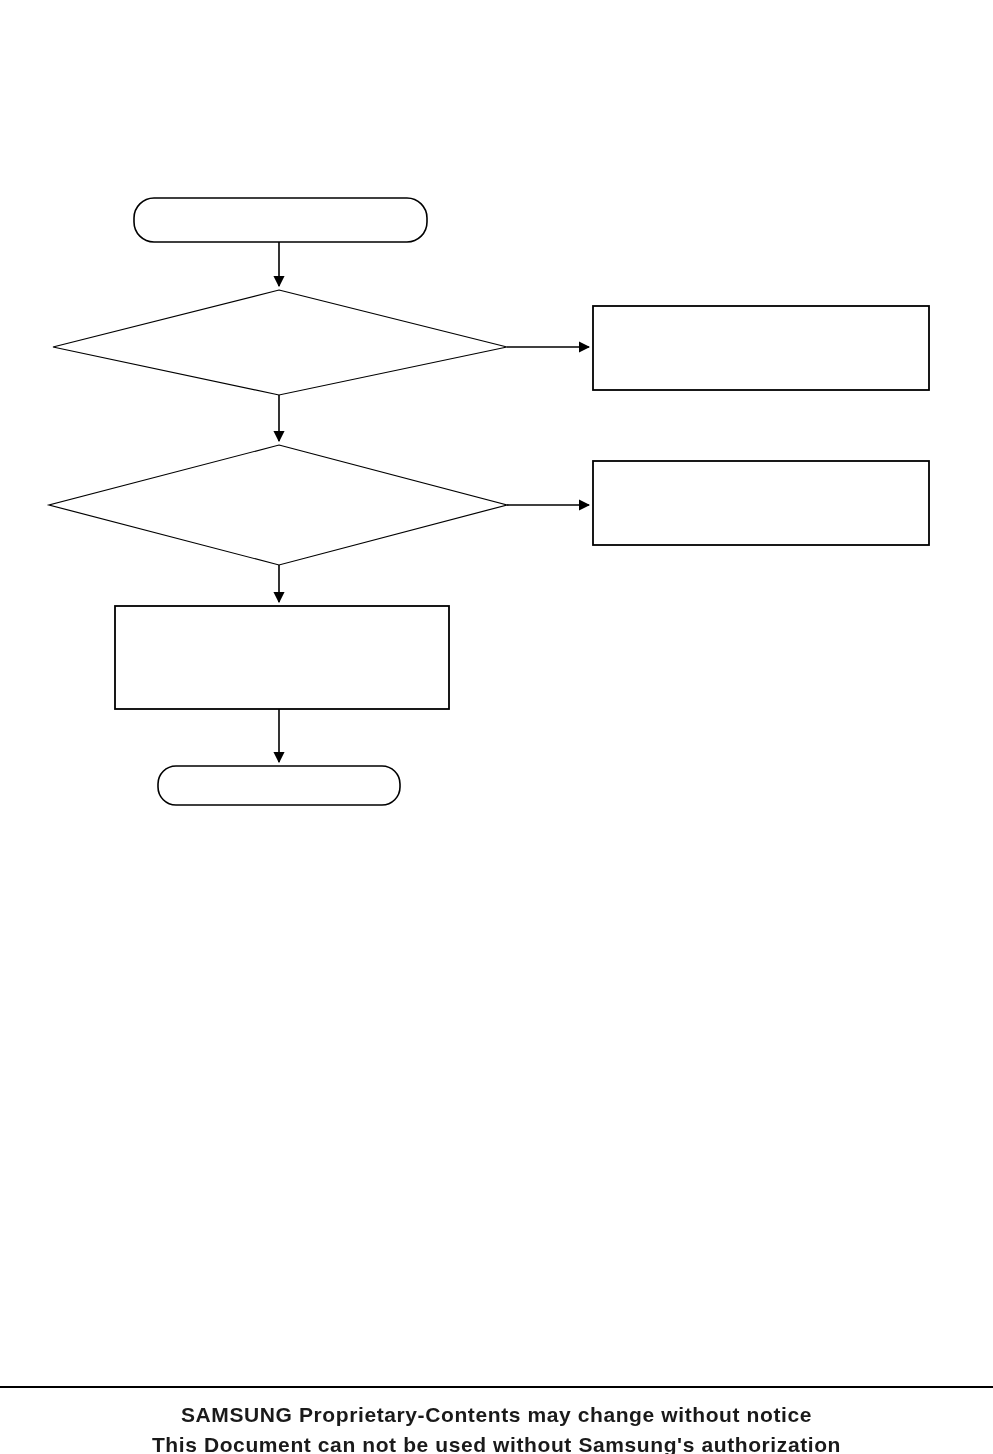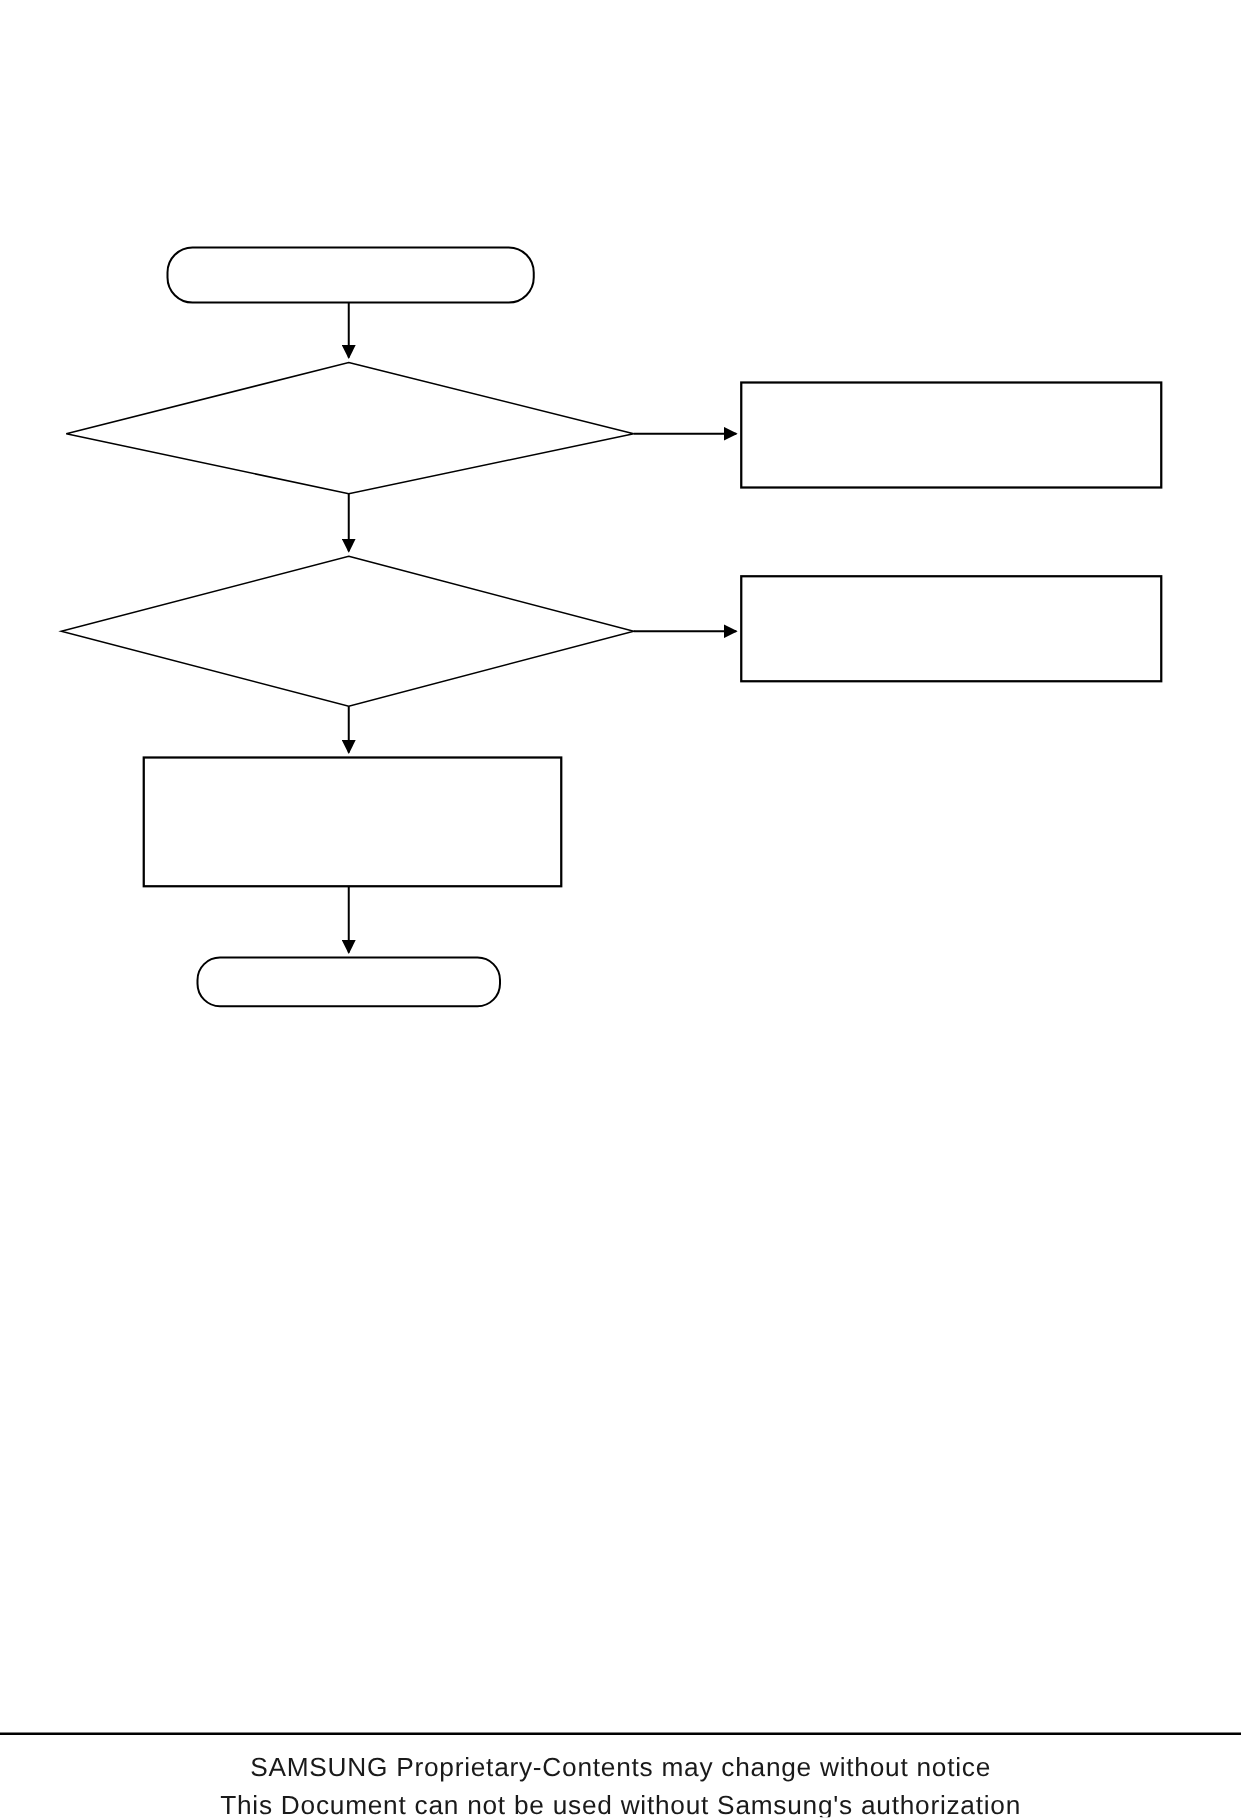--- a/index.html
+++ b/index.html
@@ -34,20 +34,21 @@
     fill: #000000;
     text-anchor: middle;
     dominant-baseline: middle;
   }
   .footer {
     position: absolute;
     left: 0;
     right: 0;
     top: 1386px;
     height: 68px;
+    font-weight: bold;
   }
   .footer-rule {
     position: absolute;
     left: 0;
     top: 0;
     width: 993px;
     height: 0;
     border-top: 2px solid #000000;
   }
   .footer-text {

